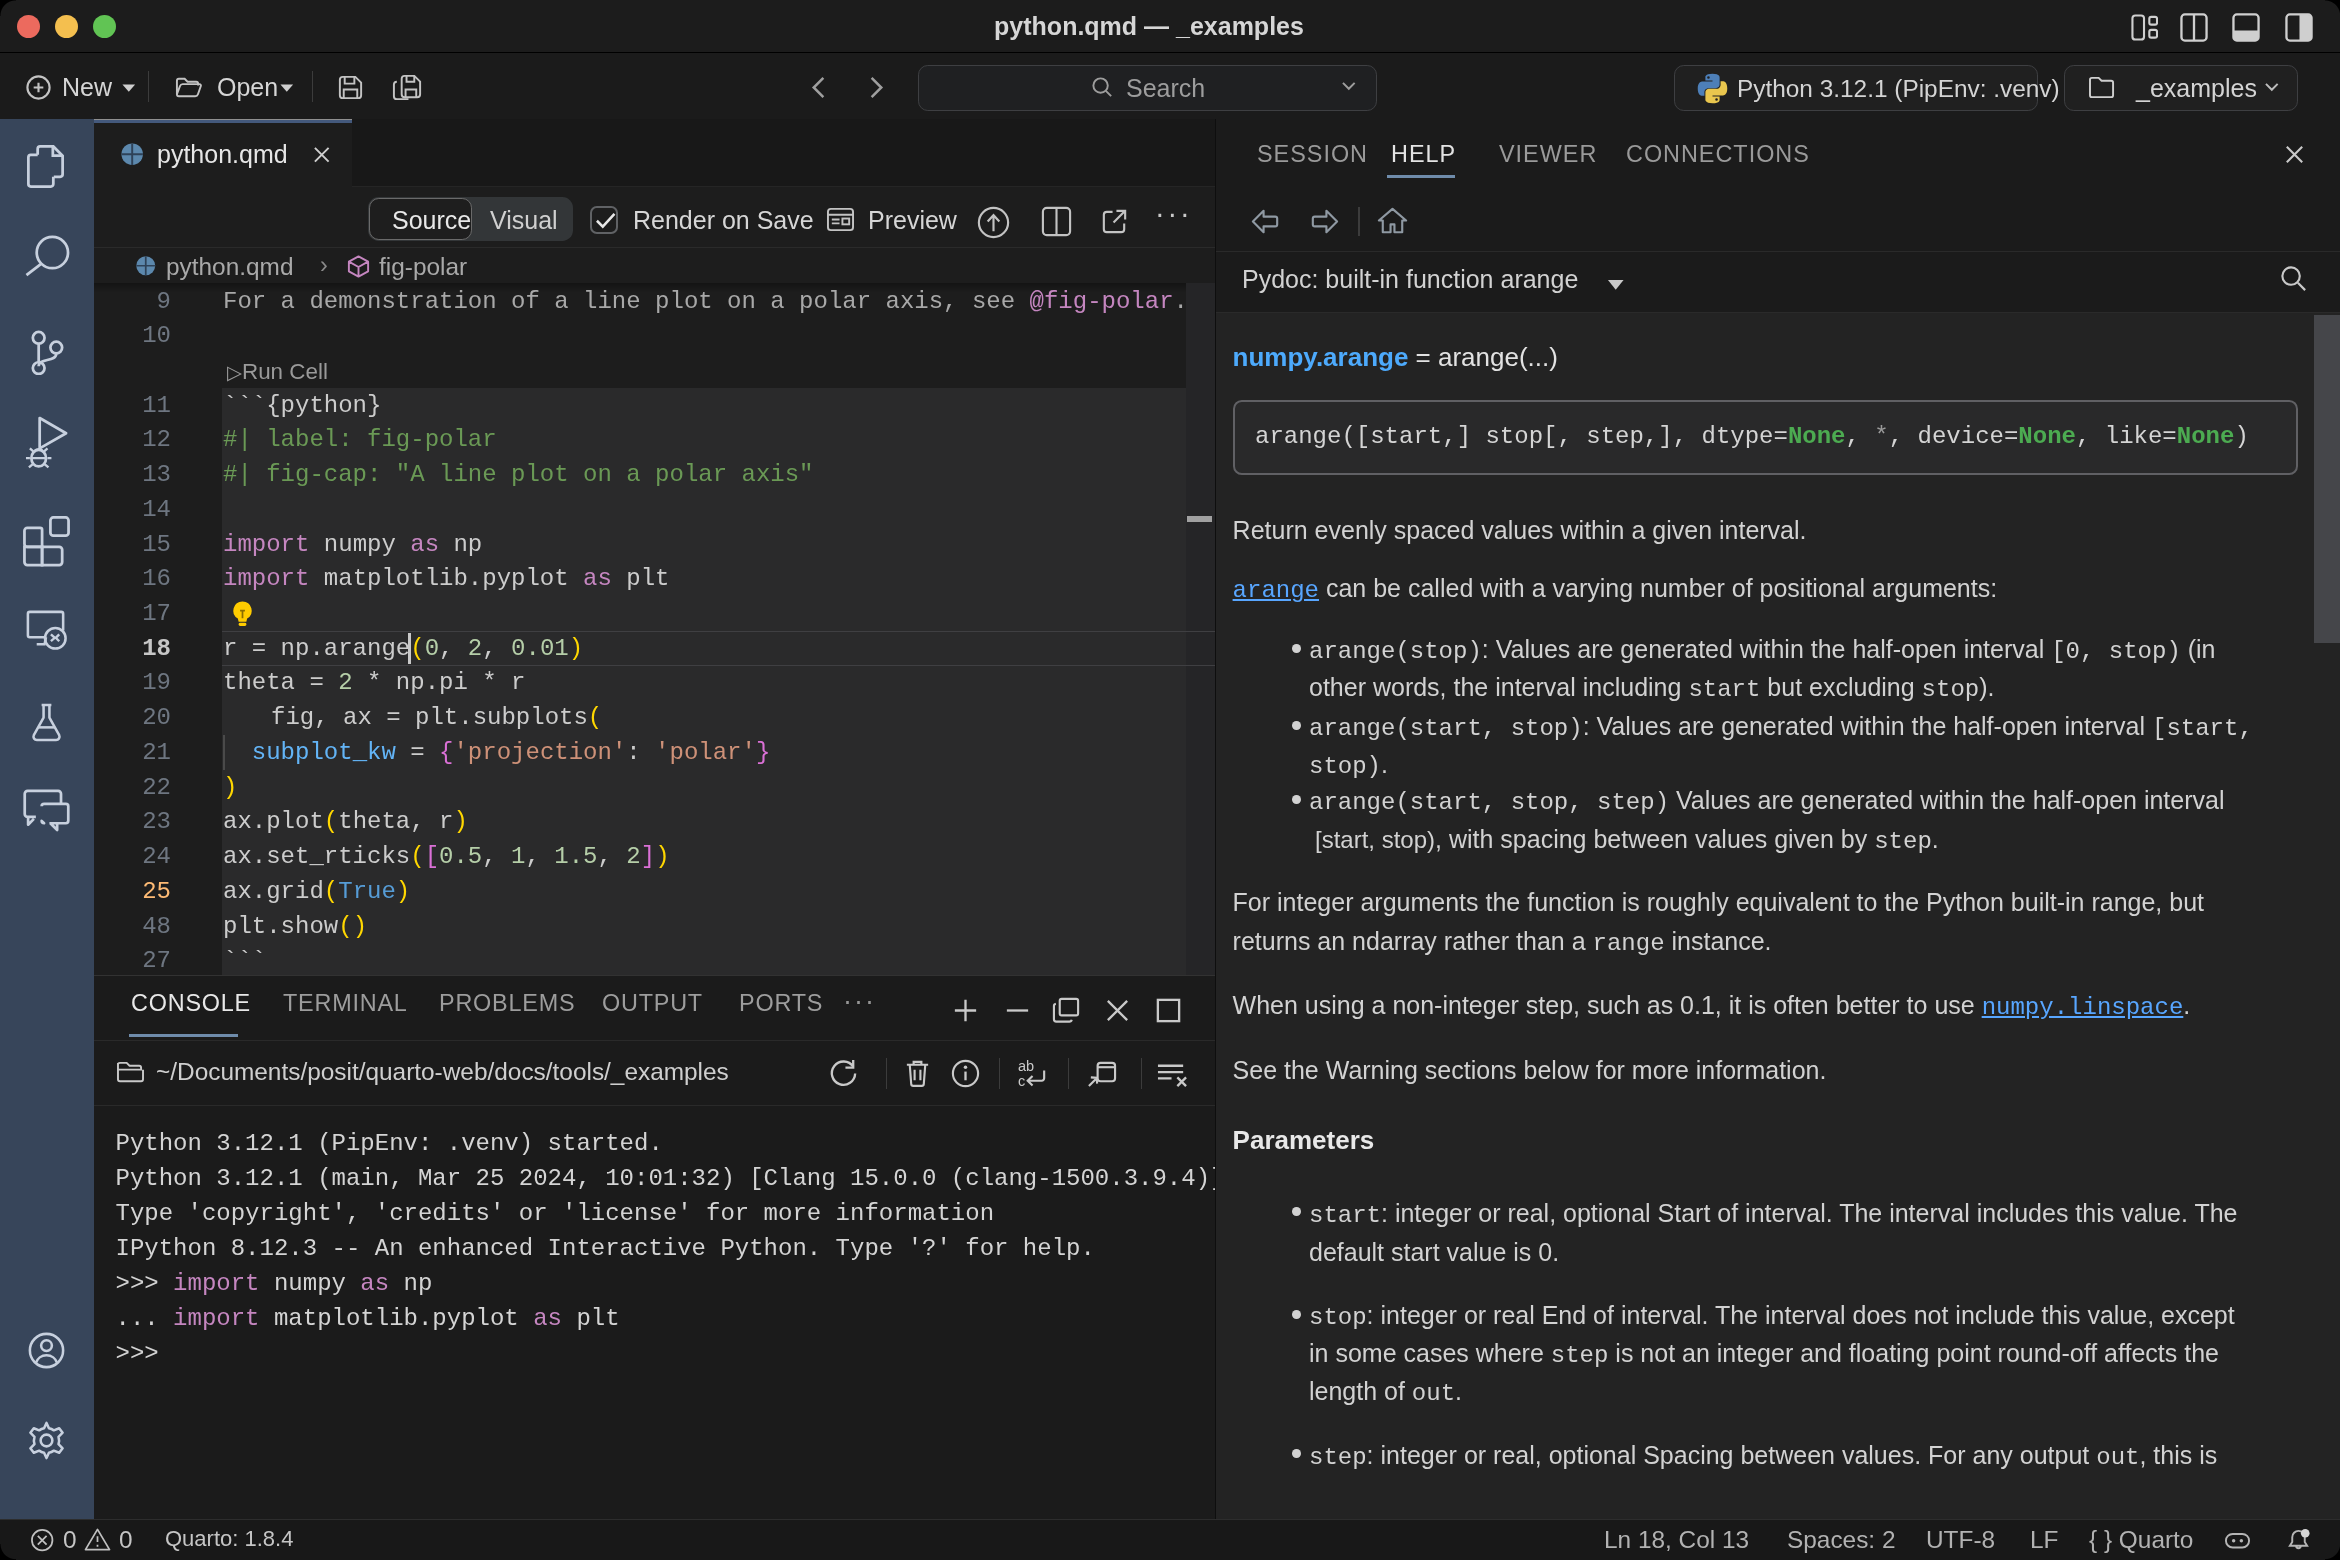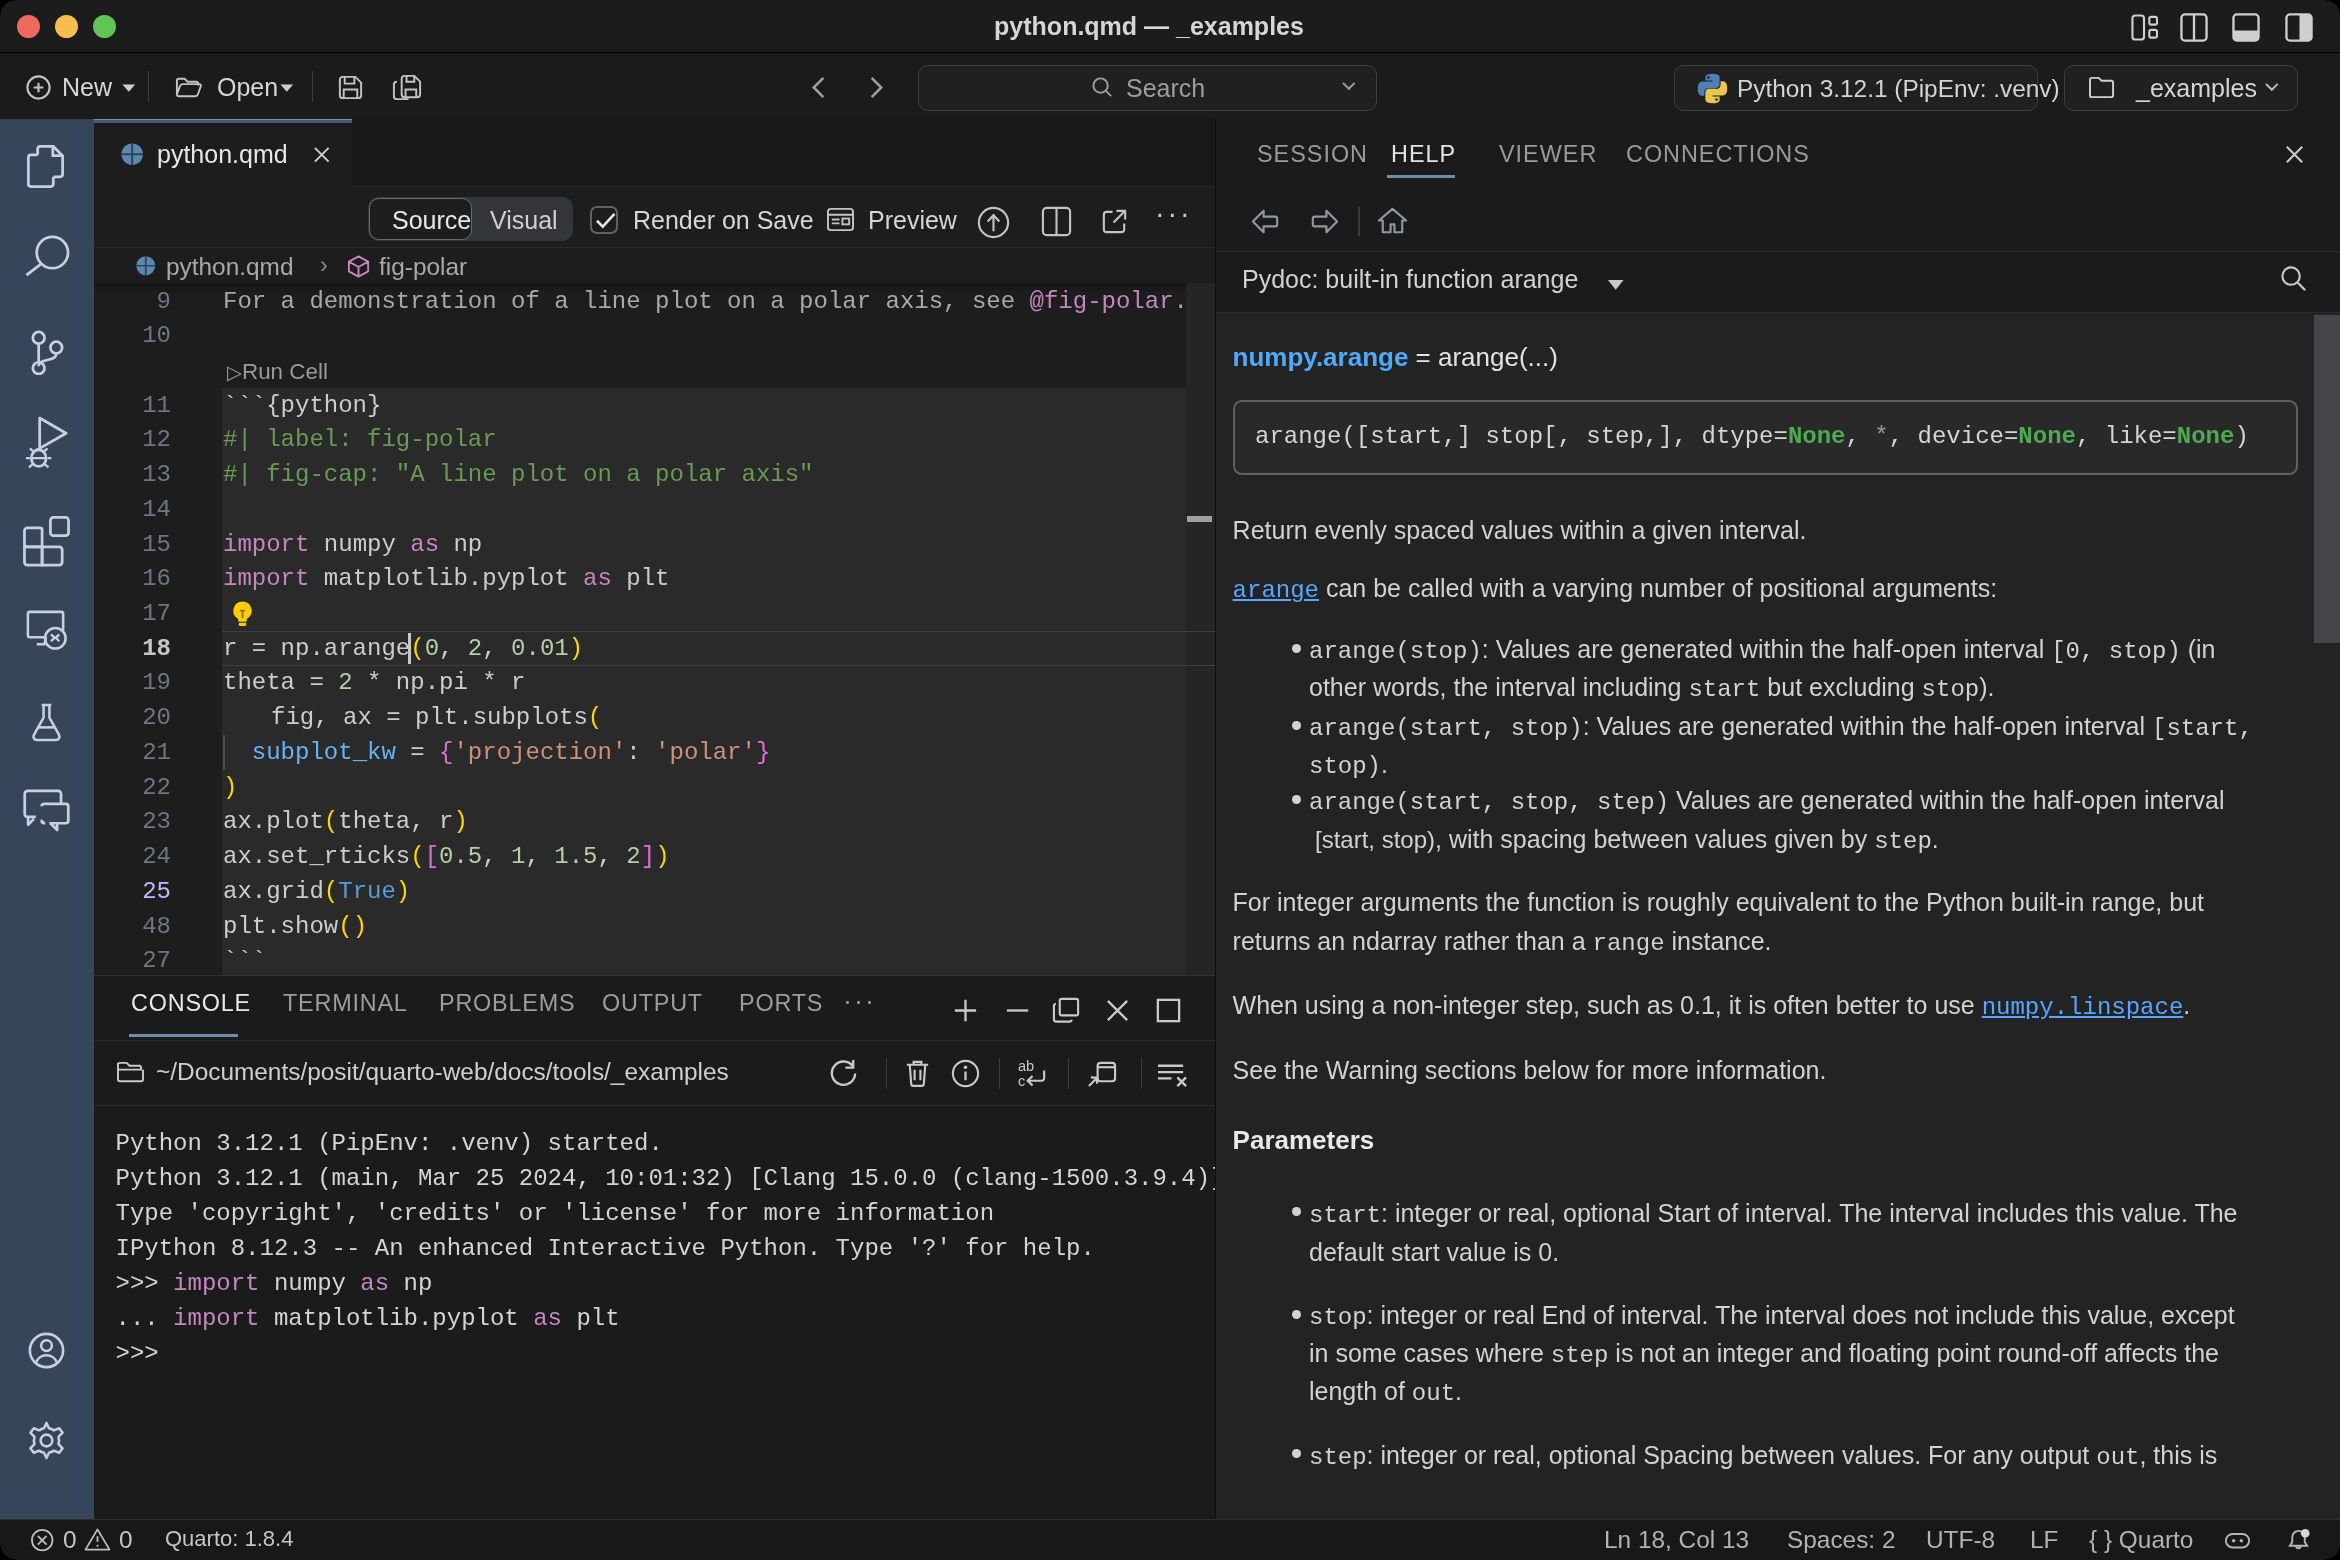--- a/index.html
+++ b/index.html
@@ -280,21 +280,21 @@
 <div class="abs" style="left:0;top:417px;width:77px;height:35px;line-height:35px;text-align:right;color:#6e7681;">20</div>
 <div class="abs" style="left:129px;top:417px;height:35px;line-height:35px;white-space:pre;margin-left:48px;"><span class="w">fig, ax = plt.subplots</span><span class="y">(</span></div>
 <div class="abs" style="left:0;top:452px;width:77px;height:35px;line-height:35px;text-align:right;color:#6e7681;">21</div>
 <div class="abs" style="left:129px;top:452px;height:35px;line-height:35px;white-space:pre;"><span class="w">  </span><span class="p">subplot_kw</span><span class="w"> = </span><span class="m">{</span><span class="s">'projection'</span><span class="w">: </span><span class="s">'polar'</span><span class="m">}</span></div>
 <div class="abs" style="left:0;top:487px;width:77px;height:35px;line-height:35px;text-align:right;color:#6e7681;">22</div>
 <div class="abs" style="left:129px;top:487px;height:35px;line-height:35px;white-space:pre;"><span class="y">)</span></div>
 <div class="abs" style="left:0;top:521px;width:77px;height:35px;line-height:35px;text-align:right;color:#6e7681;">23</div>
 <div class="abs" style="left:129px;top:521px;height:35px;line-height:35px;white-space:pre;"><span class="w">ax.plot</span><span class="y">(</span><span class="w">theta, r</span><span class="y">)</span></div>
 <div class="abs" style="left:0;top:556px;width:77px;height:35px;line-height:35px;text-align:right;color:#6e7681;">24</div>
 <div class="abs" style="left:129px;top:556px;height:35px;line-height:35px;white-space:pre;"><span class="w">ax.set_rticks</span><span class="y">(</span><span class="m">[</span><span class="n">0.5</span><span class="w">, </span><span class="n">1</span><span class="w">, </span><span class="n">1.5</span><span class="w">, </span><span class="n">2</span><span class="m">]</span><span class="y">)</span></div>
-<div class="abs" style="left:0;top:591px;width:77px;height:35px;line-height:35px;text-align:right;color:#c4b5fd;">25</div>
+<div class="abs" style="left:0;top:591px;width:77px;height:35px;line-height:35px;text-align:right;color:#fdba74;">25</div>
 <div class="abs" style="left:129px;top:591px;height:35px;line-height:35px;white-space:pre;"><span class="w">ax.grid</span><span class="y">(</span><span class="b">True</span><span class="y">)</span></div>
 <div class="abs" style="left:0;top:626px;width:77px;height:35px;line-height:35px;text-align:right;color:#6e7681;">48</div>
 <div class="abs" style="left:129px;top:626px;height:35px;line-height:35px;white-space:pre;"><span class="w">plt.show</span><span class="y">(</span><span class="y">)</span></div>
 <div class="abs" style="left:0;top:660px;width:77px;height:35px;line-height:35px;text-align:right;color:#6e7681;">27</div>
 <div class="abs" style="left:129px;top:660px;height:35px;line-height:35px;white-space:pre;"><span class="w">```</span></div>
   </div>
 </div>
 
 <div class="abs" style="left:94px;top:975px;width:1122px;height:544px;background:#1b1b1b;border-top:1px solid #323232;">
   <div class="abs" style="left:37px;top:13.7px;font-size:23.4px;color:#e8e8e8;letter-spacing:0.8px;">CONSOLE</div>

